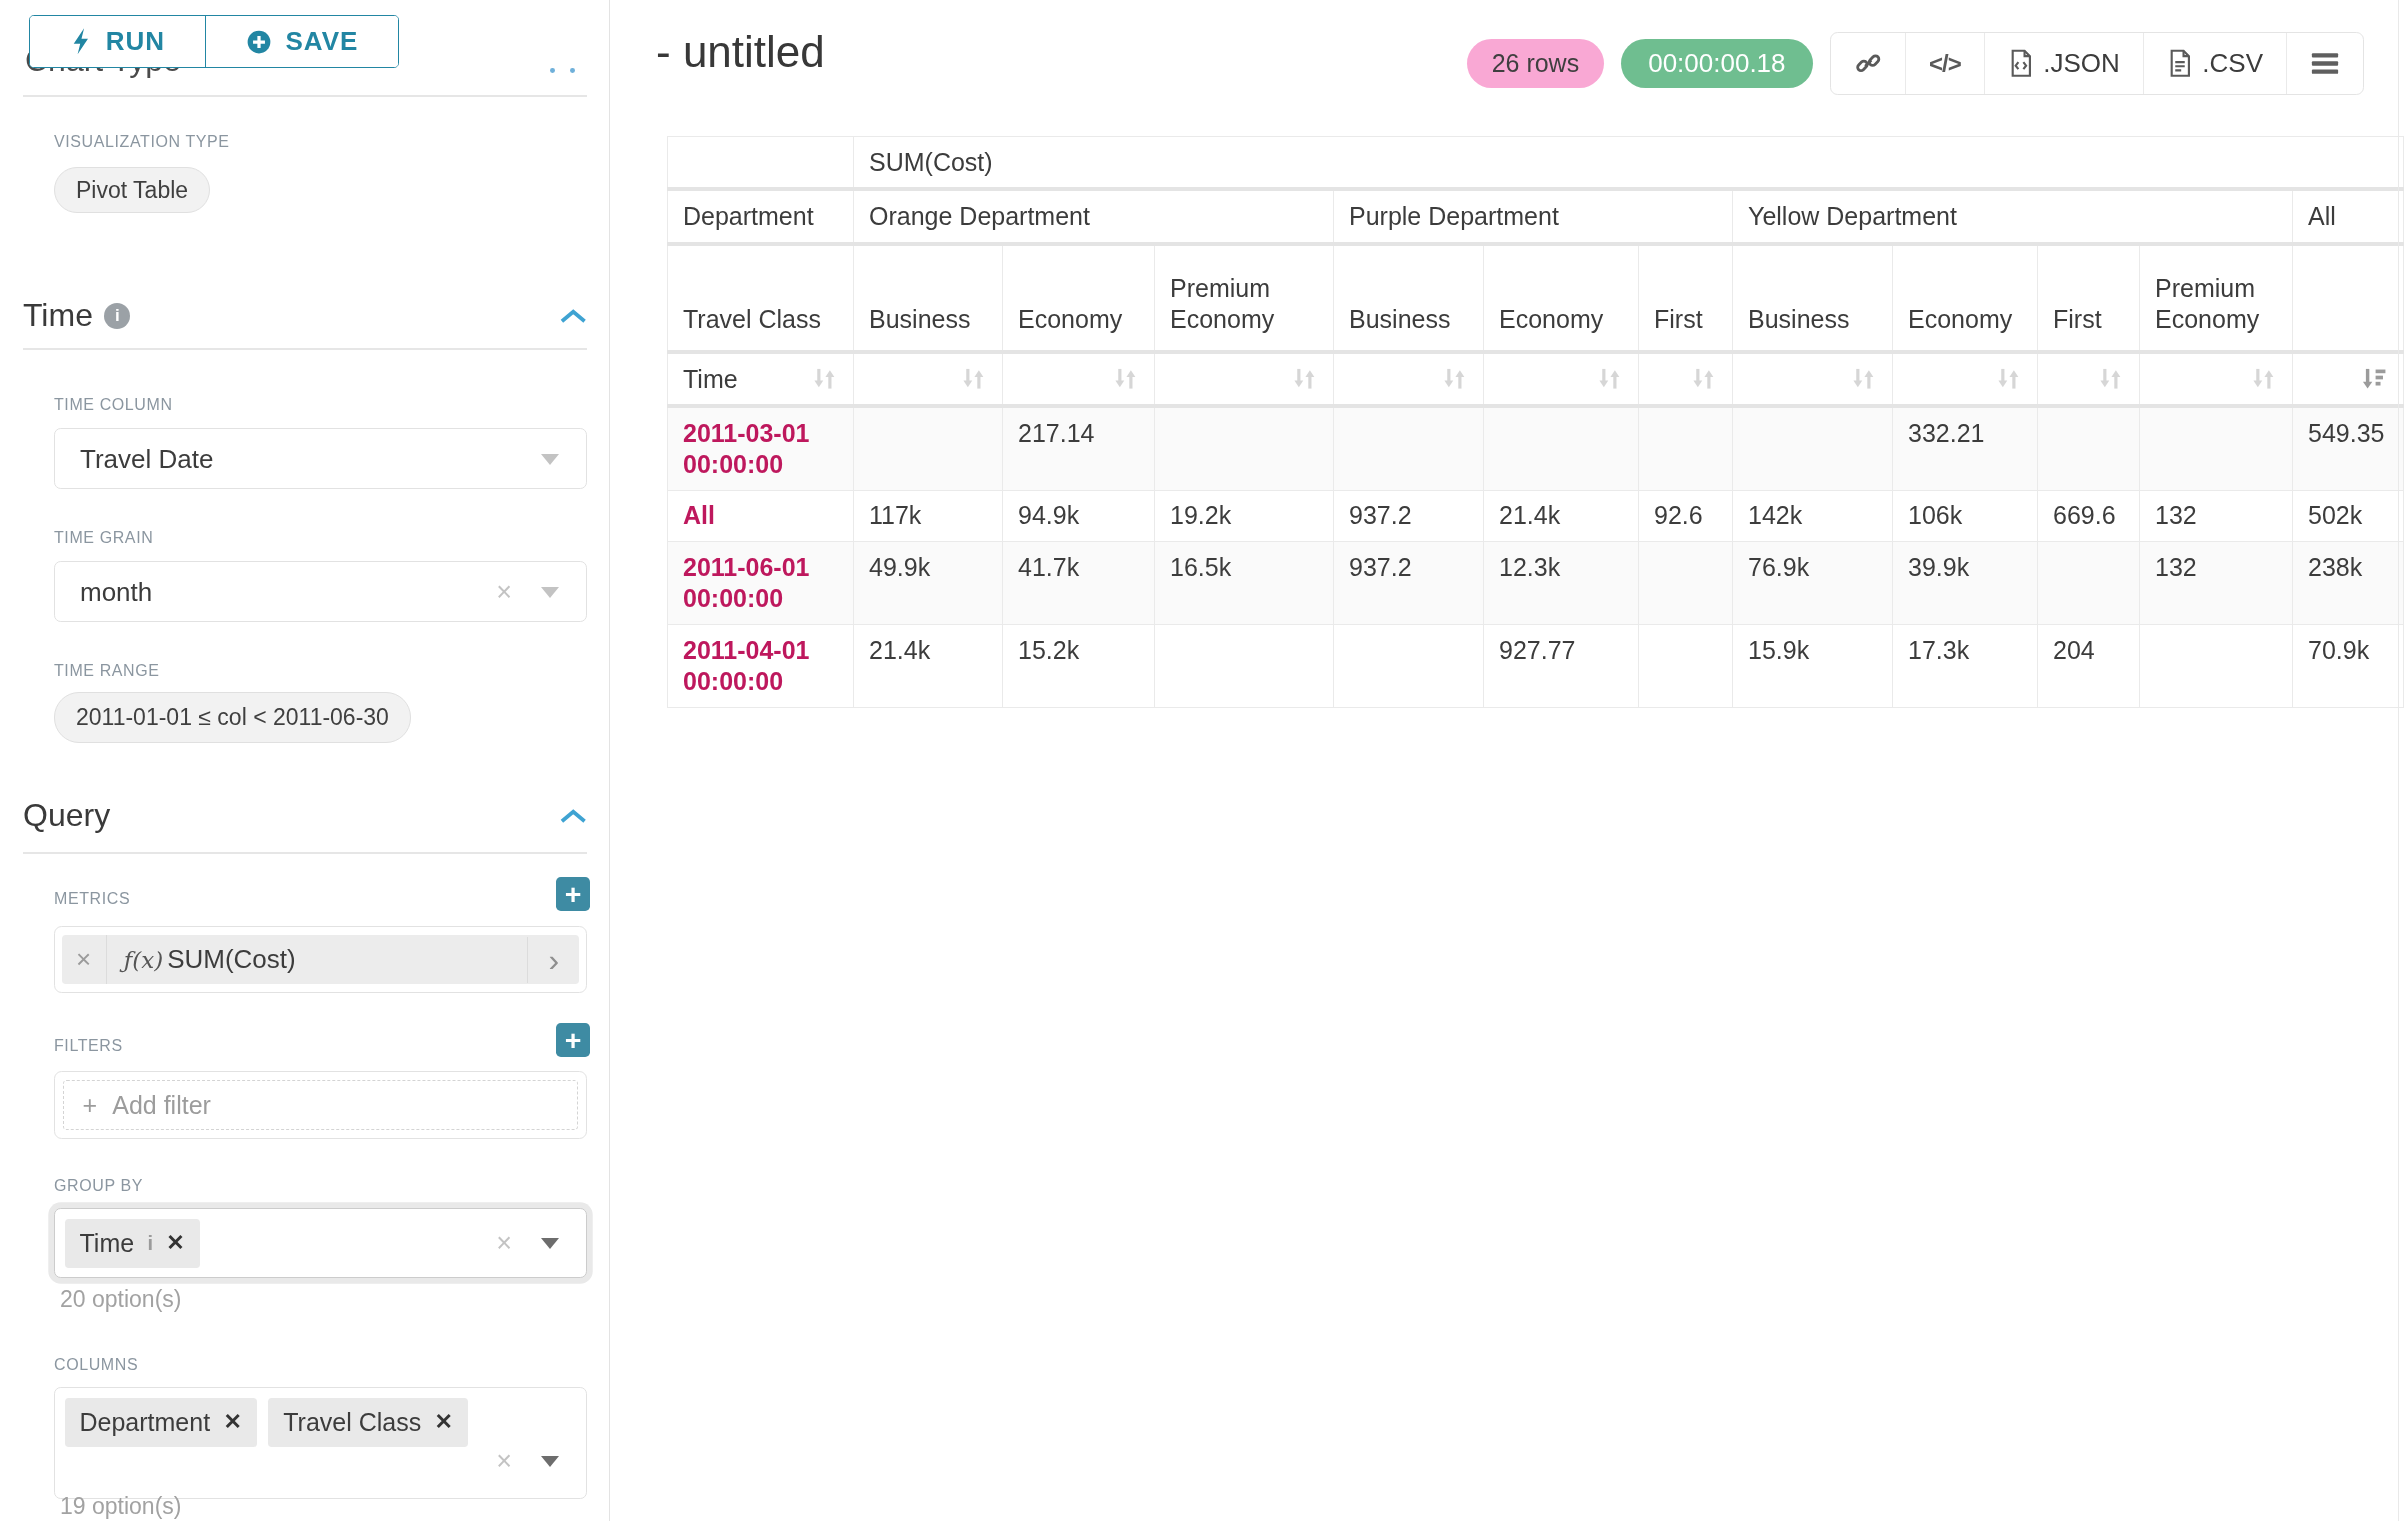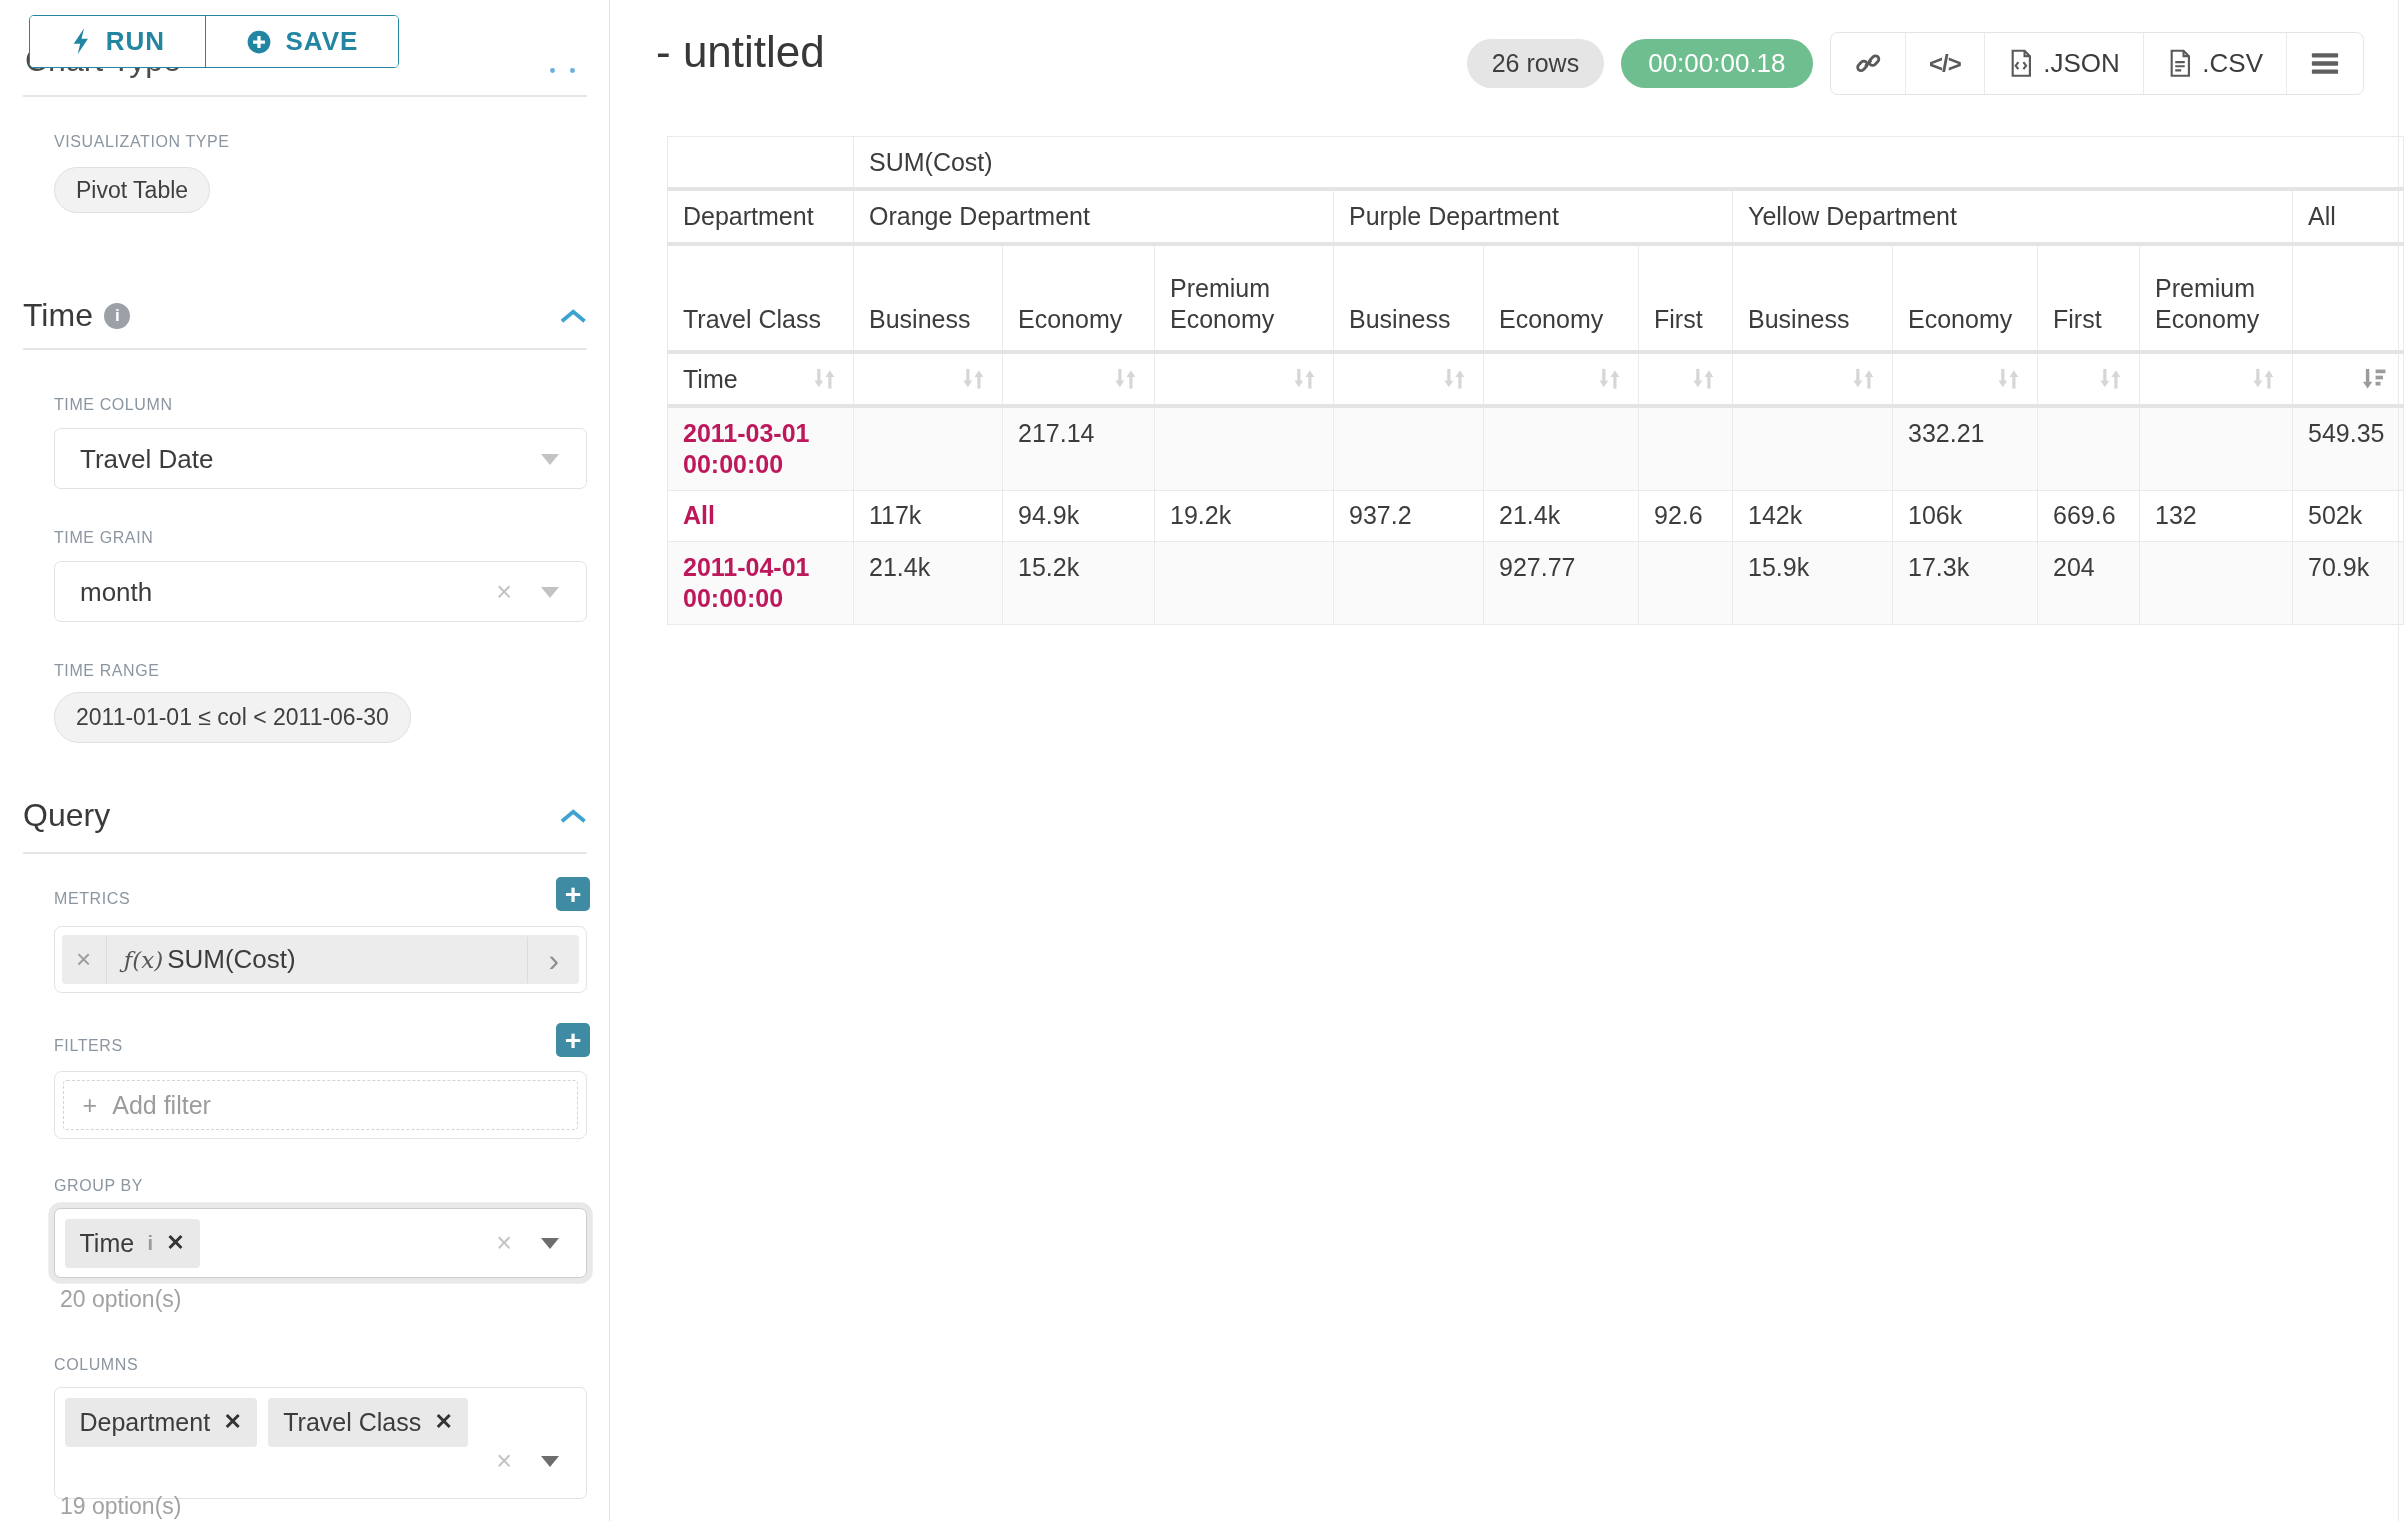--- a/index.html
+++ b/index.html
@@ -43,21 +43,21 @@
     padding-left:19px;font-size:25px;color:#9c9c9c;box-sizing:border-box;}
   .tag{display:inline-flex;align-items:center;gap:13.3px;background:#e9e9e9;border-radius:3.8px;padding:0 15px;height:49px;
     font-size:25px;color:#3c3c3c;}
   .tag .tag-i{color:#9b9b9b;font-weight:700;font-size:20px;}
   .tag .tag-x{font-weight:700;font-size:22px;color:#333;cursor:pointer;}
   .options-hint{position:absolute;left:60px;font-size:23px;color:#a2a2a2;}
 
   
   #main-title{position:absolute;left:656px;top:27px;font-size:44px;color:#383838;}
   #header-right{position:absolute;right:42px;top:32px;display:flex;align-items:center;gap:17px;}
-  .rows-badge{background:#e5e5e5;border-radius:26px;height:49px;display:flex;align-items:center;padding:0 25px;
+  .rows-badge{background:#f9a8d4;border-radius:26px;height:49px;display:flex;align-items:center;padding:0 25px;
     font-size:25px;color:#3f3f3f;}
   .timer-badge{background:#6fbe90;border-radius:26px;height:49px;display:flex;align-items:center;padding:0 27px;
     font-size:26px;color:#fff;}
   .btn-group{display:flex;align-items:stretch;height:61px;border:1.9px solid #e4e4e4;border-radius:7.6px;background:#fff;overflow:hidden;}
   .btn-group .gbtn{display:flex;align-items:center;gap:9.5px;padding:0 23px;cursor:pointer;font-size:26px;color:#3c3c3c;}
   .btn-group .gbtn + .gbtn{border-left:1.9px solid #eaeaea;}
   .code-glyph{font-size:24px;font-weight:700;color:#5a5a5a;letter-spacing:-1px;}
 
   
   #pivot{position:absolute;left:667px;top:136px;}
@@ -422,20 +422,34 @@
           <td>19.2k</td>
           <td>937.2</td>
           <td>21.4k</td>
           <td>92.6</td>
           <td>142k</td>
           <td>106k</td>
           <td>669.6</td>
           <td>132</td>
           <td>502k</td>
         </tr>
+        <tr style="height: 83px;">
+          <th>2011-06-01 00:00:00</th>
+          <td>49.9k</td>
+          <td>41.7k</td>
+          <td>16.5k</td>
+          <td>937.2</td>
+          <td>12.3k</td>
+          <td></td>
+          <td>76.9k</td>
+          <td>39.9k</td>
+          <td></td>
+          <td>132</td>
+          <td>238k</td>
+        </tr>
         <tr style="height: 82px;">
           <th>2011-04-01 00:00:00</th>
           <td>21.4k</td>
           <td>15.2k</td>
           <td></td>
           <td></td>
           <td>927.77</td>
           <td></td>
           <td>15.9k</td>
           <td>17.3k</td>

